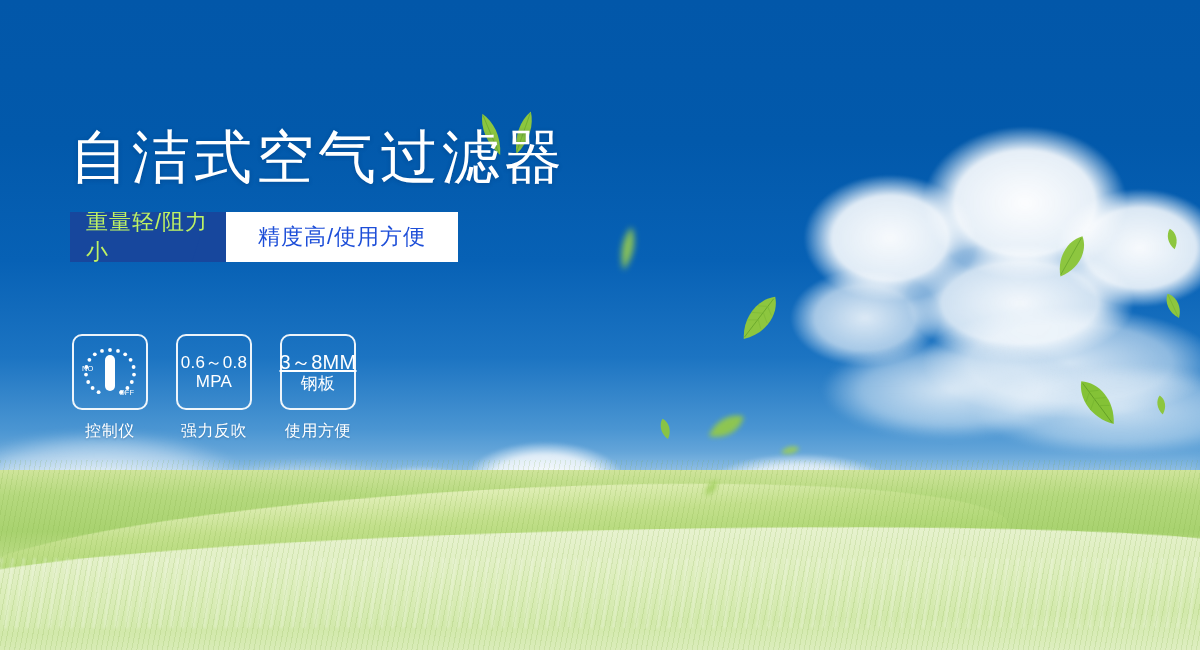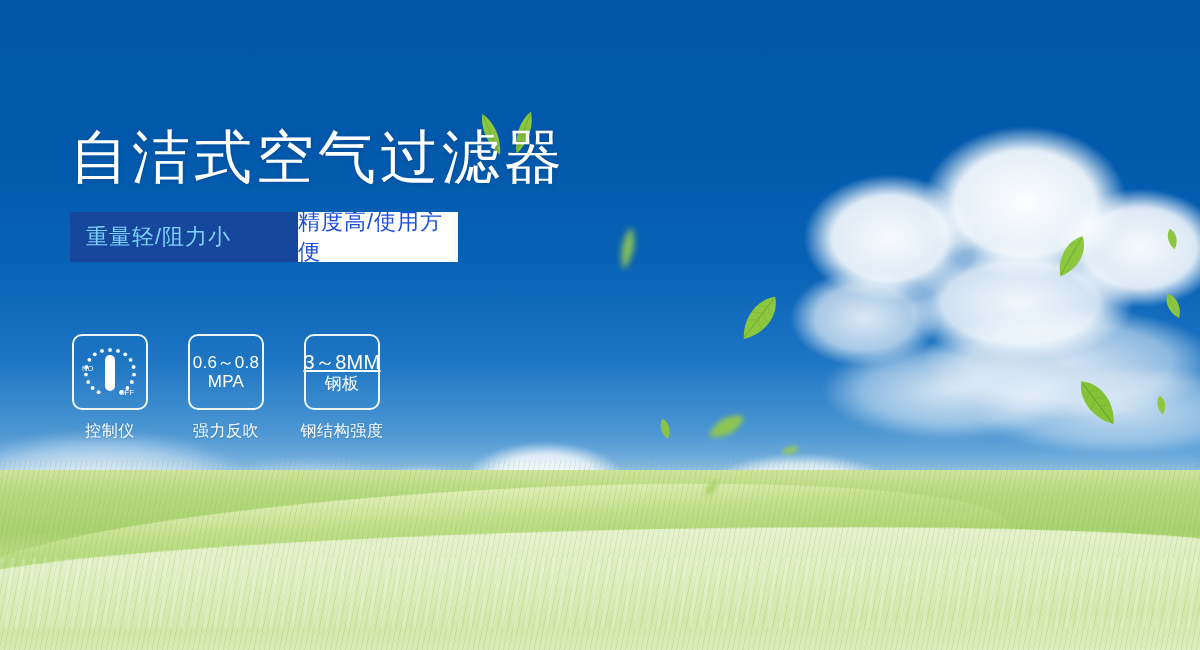--- a/index.html
+++ b/index.html
@@ -124,38 +124,38 @@
     font-size:58px; line-height:1; color:#ffffff; font-weight:400;
     letter-spacing:4px; white-space:nowrap;
     text-shadow:0 1px 4px rgba(0,40,90,.28);
   }
 
   .badge{
     position:relative; margin-top:26px; width:388px; height:50px;
     display:flex; align-items:stretch; overflow:hidden;
   }
   .badge-left{
-    position:relative; width:228px; background:#17479d;
+    position:relative; width:156px; background:#17479d;
     display:flex; align-items:center; padding-left:16px;
-    color:#7dd3fc; font-size:22px; letter-spacing:1px;
+    color:#bef264; font-size:22px; letter-spacing:1px;
   }
   .badge-left:after{
     content:""; position:absolute; right:-26px; top:0; width:52px; height:100%;
     background:#17479d; transform:skewX(-18deg);
   }
   .badge-left span{ position:relative; z-index:2; }
   .badge-right{
     position:relative; flex:1; background:#ffffff;
     display:flex; align-items:center; justify-content:center;
     color:#1d4ed8; font-size:22px; letter-spacing:1px;
   }
 
   .features{
     position:absolute; left:72px; top:334px;
-    display:flex; gap:40px;
+    display:flex; gap:28px;
   }
   .feature{ width:76px; display:flex; flex-direction:column; align-items:center; }
   .fbox{
     width:76px; height:76px; border:2px solid rgba(255,255,255,.92);
     border-radius:10px; display:flex; flex-direction:column;
     align-items:center; justify-content:center;
     color:#ffffff; position:relative;
   }
   .fbox .txt{ font-size:17px; line-height:1.12; text-align:right; letter-spacing:.3px; white-space:nowrap;}
   .fbox .txt.small{ font-size:20px;text-decoration:underline; }
@@ -328,18 +328,18 @@
       </div>
       <div class="flabel">强力反吹</div>
     </div>
 
 
     <div class="feature">
       <div class="fbox">
         <div class="txt small">3～8MM</div>
         <div class="txt">钢板</div>
       </div>
-      <div class="flabel">钢结构强度</div>
+      <div class="flabel">使用方便</div>
     </div>
 
 
   </div>
 </div>
 
 </body></html>

